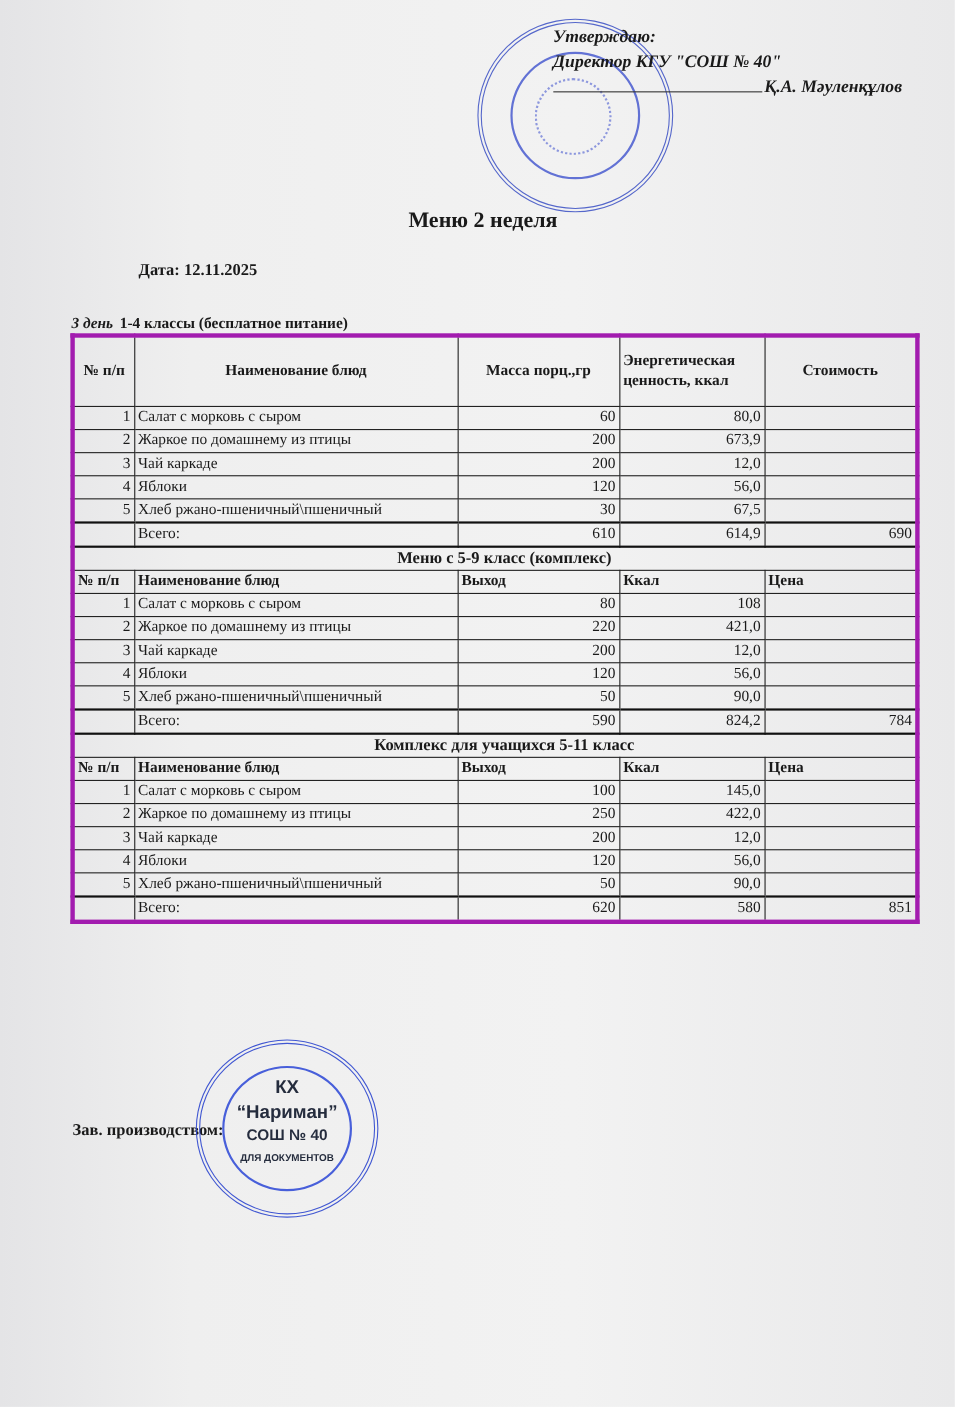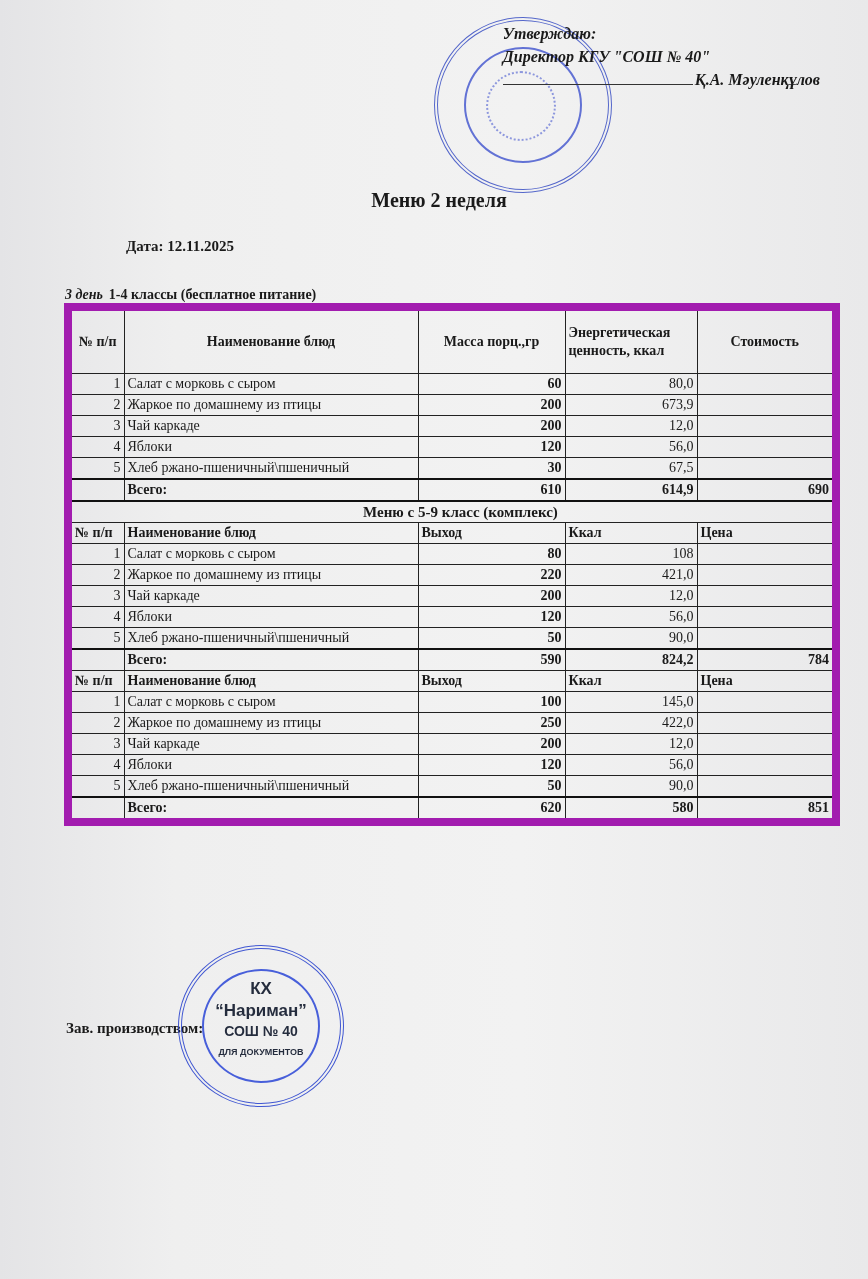--- a/index.html
+++ b/index.html
@@ -16,24 +16,24 @@
   .stamp-top .emblem { position:absolute; left:48px; top:50px; width:66px; height:66px; border-radius:50%; border:2px dotted #4a5cd0; opacity:.7; }
   .stamp-bot { left:178px; top:945px; width:166px; height:162px; border:4px double #2e47cf; box-sizing:border-box; opacity:.9; }
   .stamp-bot .inner { position:absolute; left:20px; top:20px; right:20px; bottom:20px; border:2px solid #3650d8; border-radius:50%; }
   .stamp-bot .txt { position:absolute; width:100%; text-align:center; color:#0f172a; font-family:"Liberation Sans", sans-serif; font-weight:bold; }
   .title { position:absolute; top:189px; left:0; width:868px; text-align:center; font-weight:bold; font-size:20px; padding-left:10px; box-sizing:border-box; }
   .date { position:absolute; left:126px; top:238px; font-weight:bold; font-size:15px; }
   .day { position:absolute; left:65px; top:287px; font-size:14px; font-weight:bold; }
   .day i { margin-right:6px; }
   table { border-collapse:collapse; position:absolute; left:64px; width:768px; font-size:14px; table-layout:fixed; }
   td, th { border:1px solid #222; padding:0 3px; height:20px; line-height:18px; }
-  .t1 { top:303px; border:8px solid #a21caf; }
+  .t1 { top:303px; border:4px solid #a21caf; }
   .t1 th { font-weight:bold; height:62px; font-size:14px; }
   .num { text-align:right; }
-  .b { font-weight:bold; }
+  .b { font-weight:normal; }
   .sec { text-align:center; font-weight:bold; font-size:15px;padding-left:20px; }
   .hdr td { font-weight:bold; height:20px; }
   .tot td { border-top:2px solid #111; }
   .foot { position:absolute; left:66px; top:1020px; font-weight:bold; font-size:15px; }
 </style>
 </head>
 <body>
 
 <div class="stamp stamp-top">
   <div class="inner"></div>
@@ -155,20 +155,23 @@
         <td class="num"></td>
       </tr>
   <tr class="tot b">
         <td></td>
         <td>Всего:</td>
         <td class="num">590</td>
         <td class="num">824,2</td>
         <td class="num">784</td>
       </tr>
 
+  <tr class="tot">
+        <td colspan="5" class="sec">Комплекс для учащихся 5-11 класс</td>
+      </tr>
   <tr class="hdr">
         <td>№ п/п</td>
         <td>Наименование блюд</td>
         <td>Выход</td>
         <td>Ккал</td>
         <td>Цена</td>
       </tr>
   <tr>
         <td class="num">1</td>
         <td>Салат с морковь с сыром</td>

